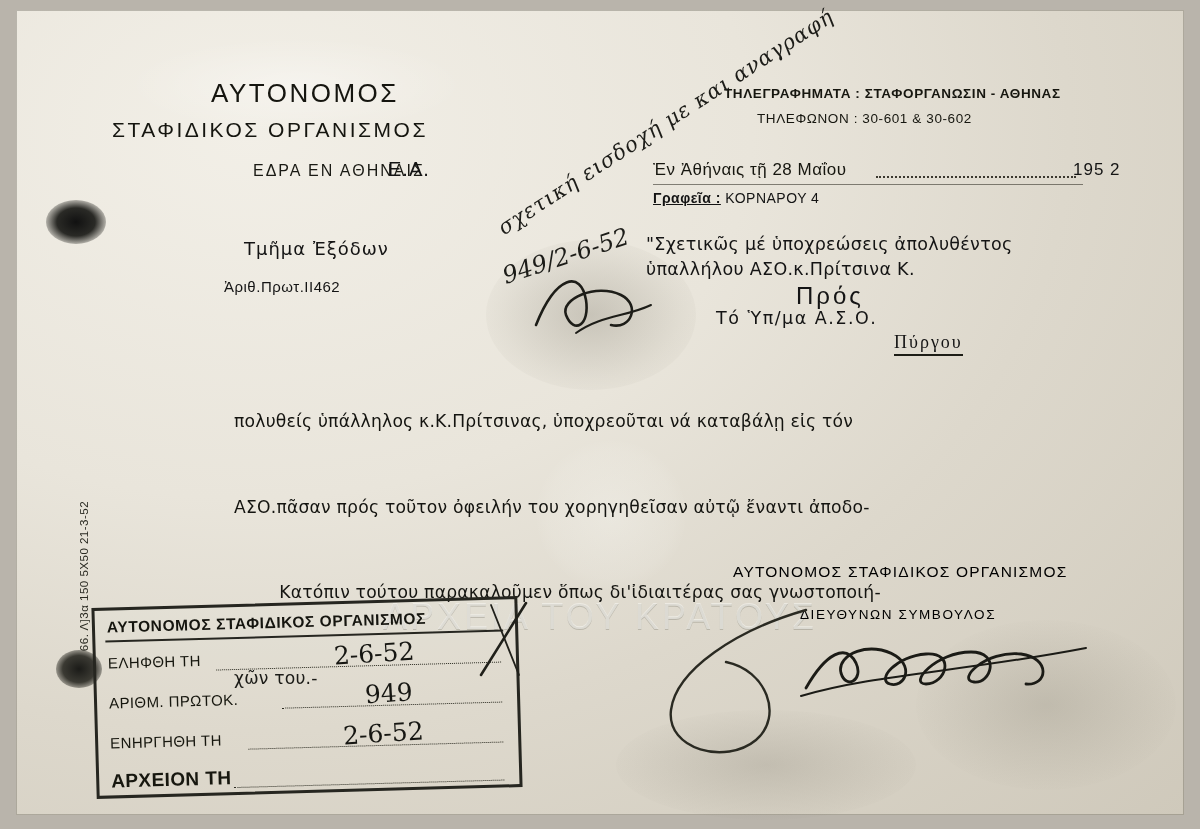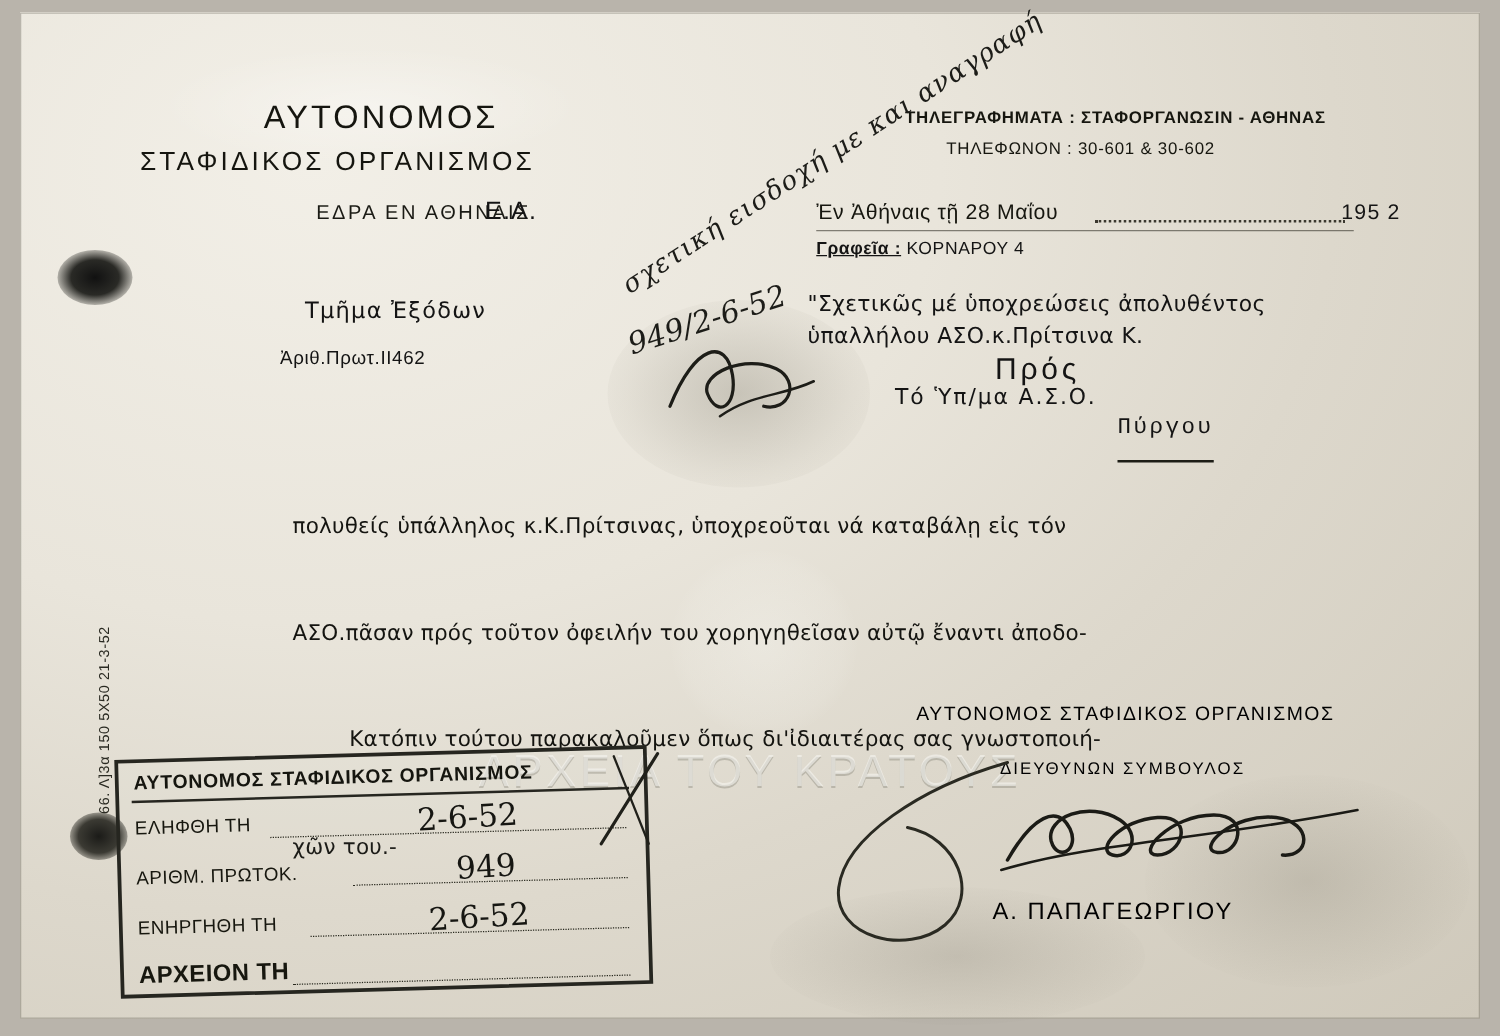--- a/index.html
+++ b/index.html
@@ -170,23 +170,23 @@
     left: 700px; top: 298px;
     font-size: 17.5px;
     letter-spacing: 1.5px;
     font-family: "DejaVu Sans", sans-serif;
   }
   .to-city {
     position: absolute;
     left: 878px; top: 322px;
     font-size: 18px;
     letter-spacing: 2px;
-    font-family: Liberation Mono, monospace;
+    font-family: Liberation Serif, serif;
     border-bottom: 2px solid #1d1d16;
-    padding-bottom: 16px;
+    padding-bottom: 1px;
   }
   
   .body-text {
     position: absolute;
     left: 218px; top: 340px;
     width: 880px;
     font-size: 17.2px;
     line-height: 28.5px;
     font-family: "DejaVu Sans", sans-serif;
     color: #141410;
@@ -400,21 +400,20 @@
 
     <div class="sig-org">ΑΥΤΟΝΟΜΟΣ ΣΤΑΦΙΔΙΚΟΣ ΟΡΓΑΝΙΣΜΟΣ</div>
     <div class="sig-role">ΔΙΕΥΘΥΝΩΝ  ΣΥΜΒΟΥΛΟΣ</div>
     <svg class="scribble" style="left:770px; top:608px;" width="320" height="90" viewBox="0 0 320 90">
       <path d="M20,70 C40,35 60,25 70,45 C78,62 60,72 55,55 C50,36 85,22 110,38 C128,50 118,70 104,66 C90,62 110,38 140,36 C170,34 160,66 140,66 C122,66 150,34 185,34 C215,34 205,66 188,64 C170,62 200,32 235,36 C265,40 262,68 240,66" fill="none" stroke="#1b1b16" stroke-width="2.8" stroke-linecap="round"></path>
       <path d="M15,78 C90,56 175,54 300,30" fill="none" stroke="#1b1b16" stroke-width="2" stroke-linecap="round"></path>
     </svg>
     <svg class="scribble" style="left:600px; top:590px;" width="230" height="175" viewBox="0 0 230 175">
       <path d="M190,10 C120,30 60,70 55,110 C50,150 110,165 140,140 C168,116 150,70 110,62" fill="none" stroke="#2a2a22" stroke-width="2.4" stroke-linecap="round"></path>
     </svg>
-    <div class="sig-name">Α. ΠΑΠΑΓΕΩΡΓΙΟΥ</div>
 
     <div class="stamp-box">
       <div class="stamp-title">ΑΥΤΟΝΟΜΟΣ ΣΤΑΦΙΔΙΚΟΣ ΟΡΓΑΝΙΣΜΟΣ</div>
       <div class="stamp-underline"></div>
 
       <div class="stamp-row r1">ΕΛΗΦΘΗ ΤΗ</div>
       <div class="stamp-line l1"></div>
       <div class="stamp-val v1">2-6-52</div>
 
       <div class="stamp-row r2">ΑΡΙΘΜ. ΠΡΩΤΟΚ.</div>

